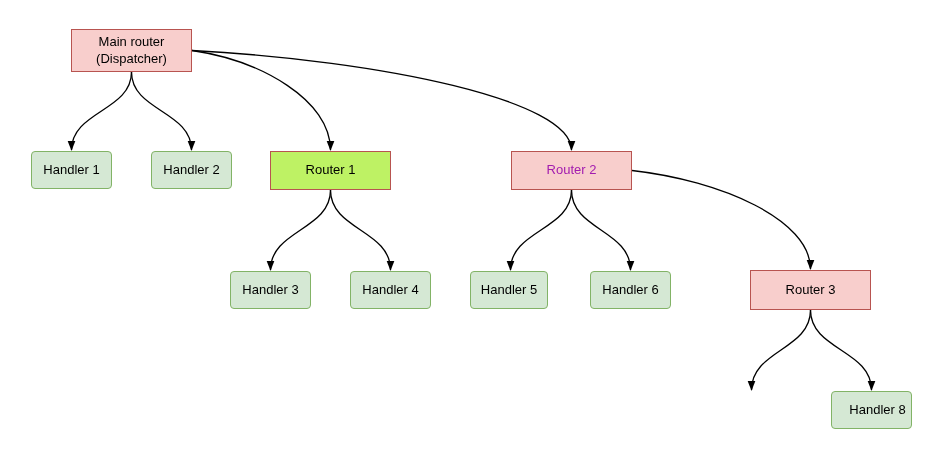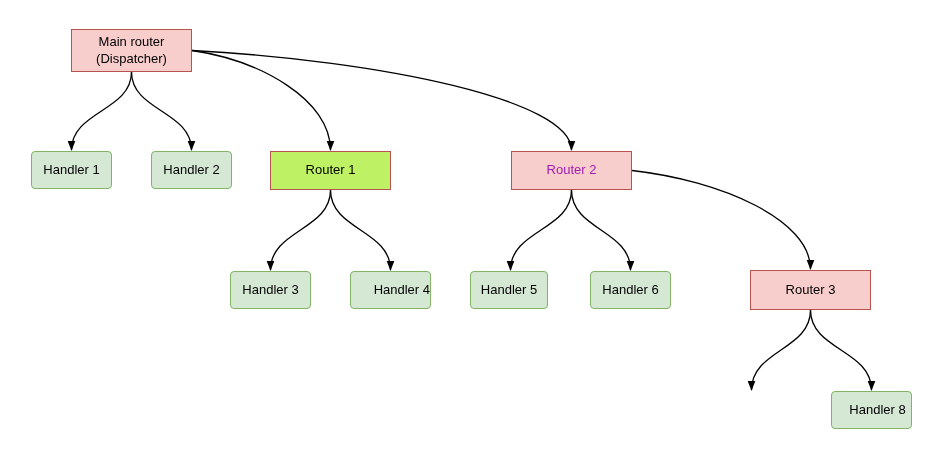--- a/index.html
+++ b/index.html
@@ -83,21 +83,21 @@
     </div>
     <div class="node router" style="left: 270px; top: 151px; width: 121px; height: 39px; background: #bef264; border-color: rgb(184, 84, 80); color: rgb(0, 0, 0);">
       <span>Router 1</span>
     </div>
     <div class="node router" style="left: 511px; top: 151px; width: 121px; height: 39px; background: rgb(248, 206, 204); border-color: rgb(184, 84, 80); color: #a21caf;">
       <span>Router 2</span>
     </div>
     <div class="node handler" style="left: 230px; top: 271px; width: 81px; height: 38px; background: rgb(213, 232, 212); border-color: rgb(130, 179, 102); color: rgb(0, 0, 0);">
       <span>Handler 3</span>
     </div>
-    <div class="node handler" style="left: 350px; top: 271px; width: 81px; height: 38px; background: rgb(213, 232, 212); border-color: rgb(130, 179, 102); color: rgb(0, 0, 0); justify-content: flex-end;">
+    <div class="node handler" style="left: 350px; top: 271px; width: 81px; height: 38px; background: rgb(213, 232, 212); border-color: rgb(130, 179, 102); color: rgb(0, 0, 0);">
       <span>Handler 4</span>
     </div>
     <div class="node handler" style="left: 470px; top: 271px; width: 78px; height: 38px; background: rgb(213, 232, 212); border-color: rgb(130, 179, 102); color: rgb(0, 0, 0);">
       <span>Handler 5</span>
     </div>
     <div class="node handler" style="left: 590px; top: 271px; width: 81px; height: 38px; background: rgb(213, 232, 212); border-color: rgb(130, 179, 102); color: rgb(0, 0, 0);">
       <span>Handler 6</span>
     </div>
     <div class="node router" style="left: 750px; top: 270px; width: 121px; height: 40px; background: rgb(248, 206, 204); border-color: rgb(184, 84, 80); color: rgb(0, 0, 0);">
       <span>Router 3</span>

